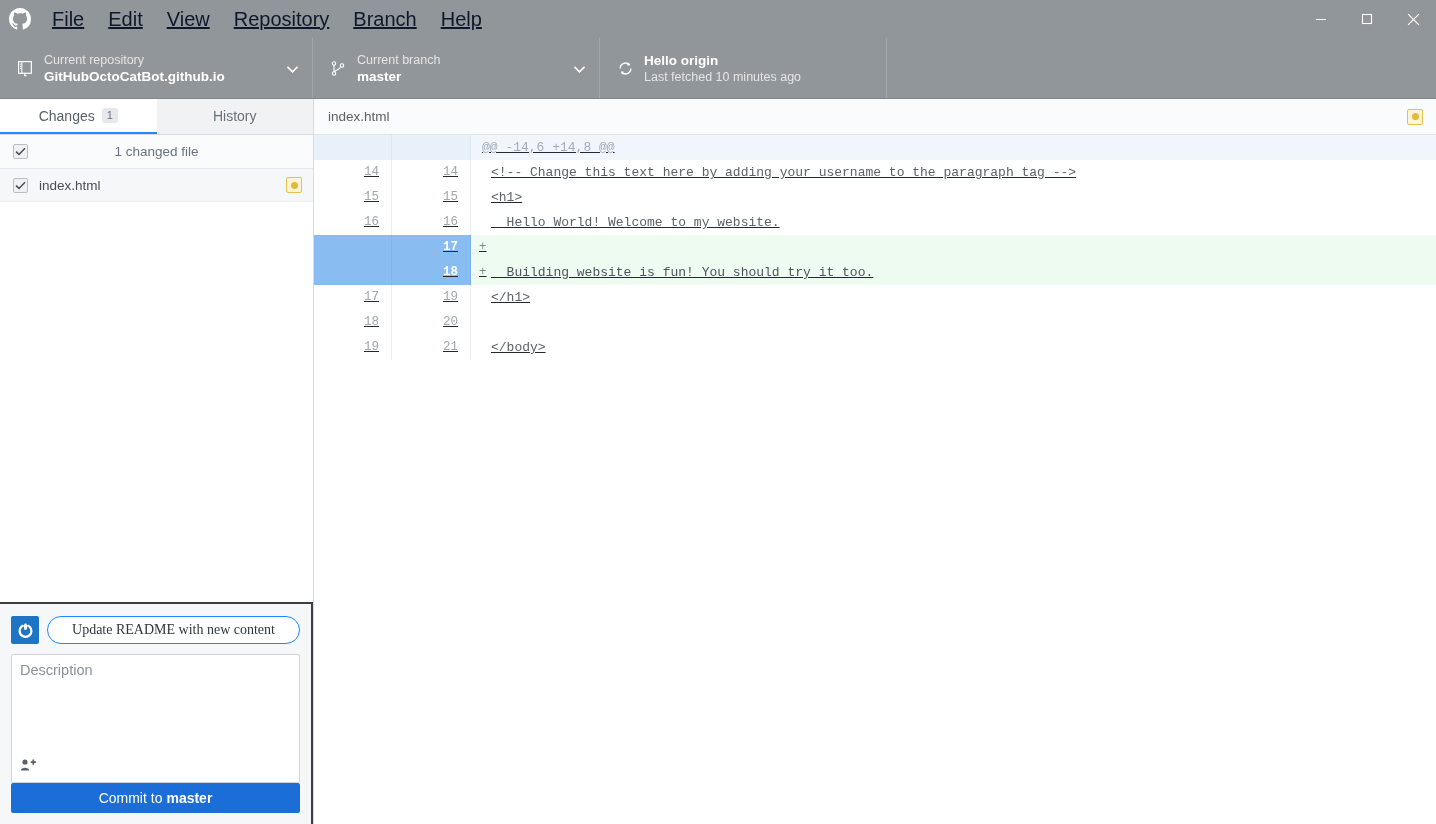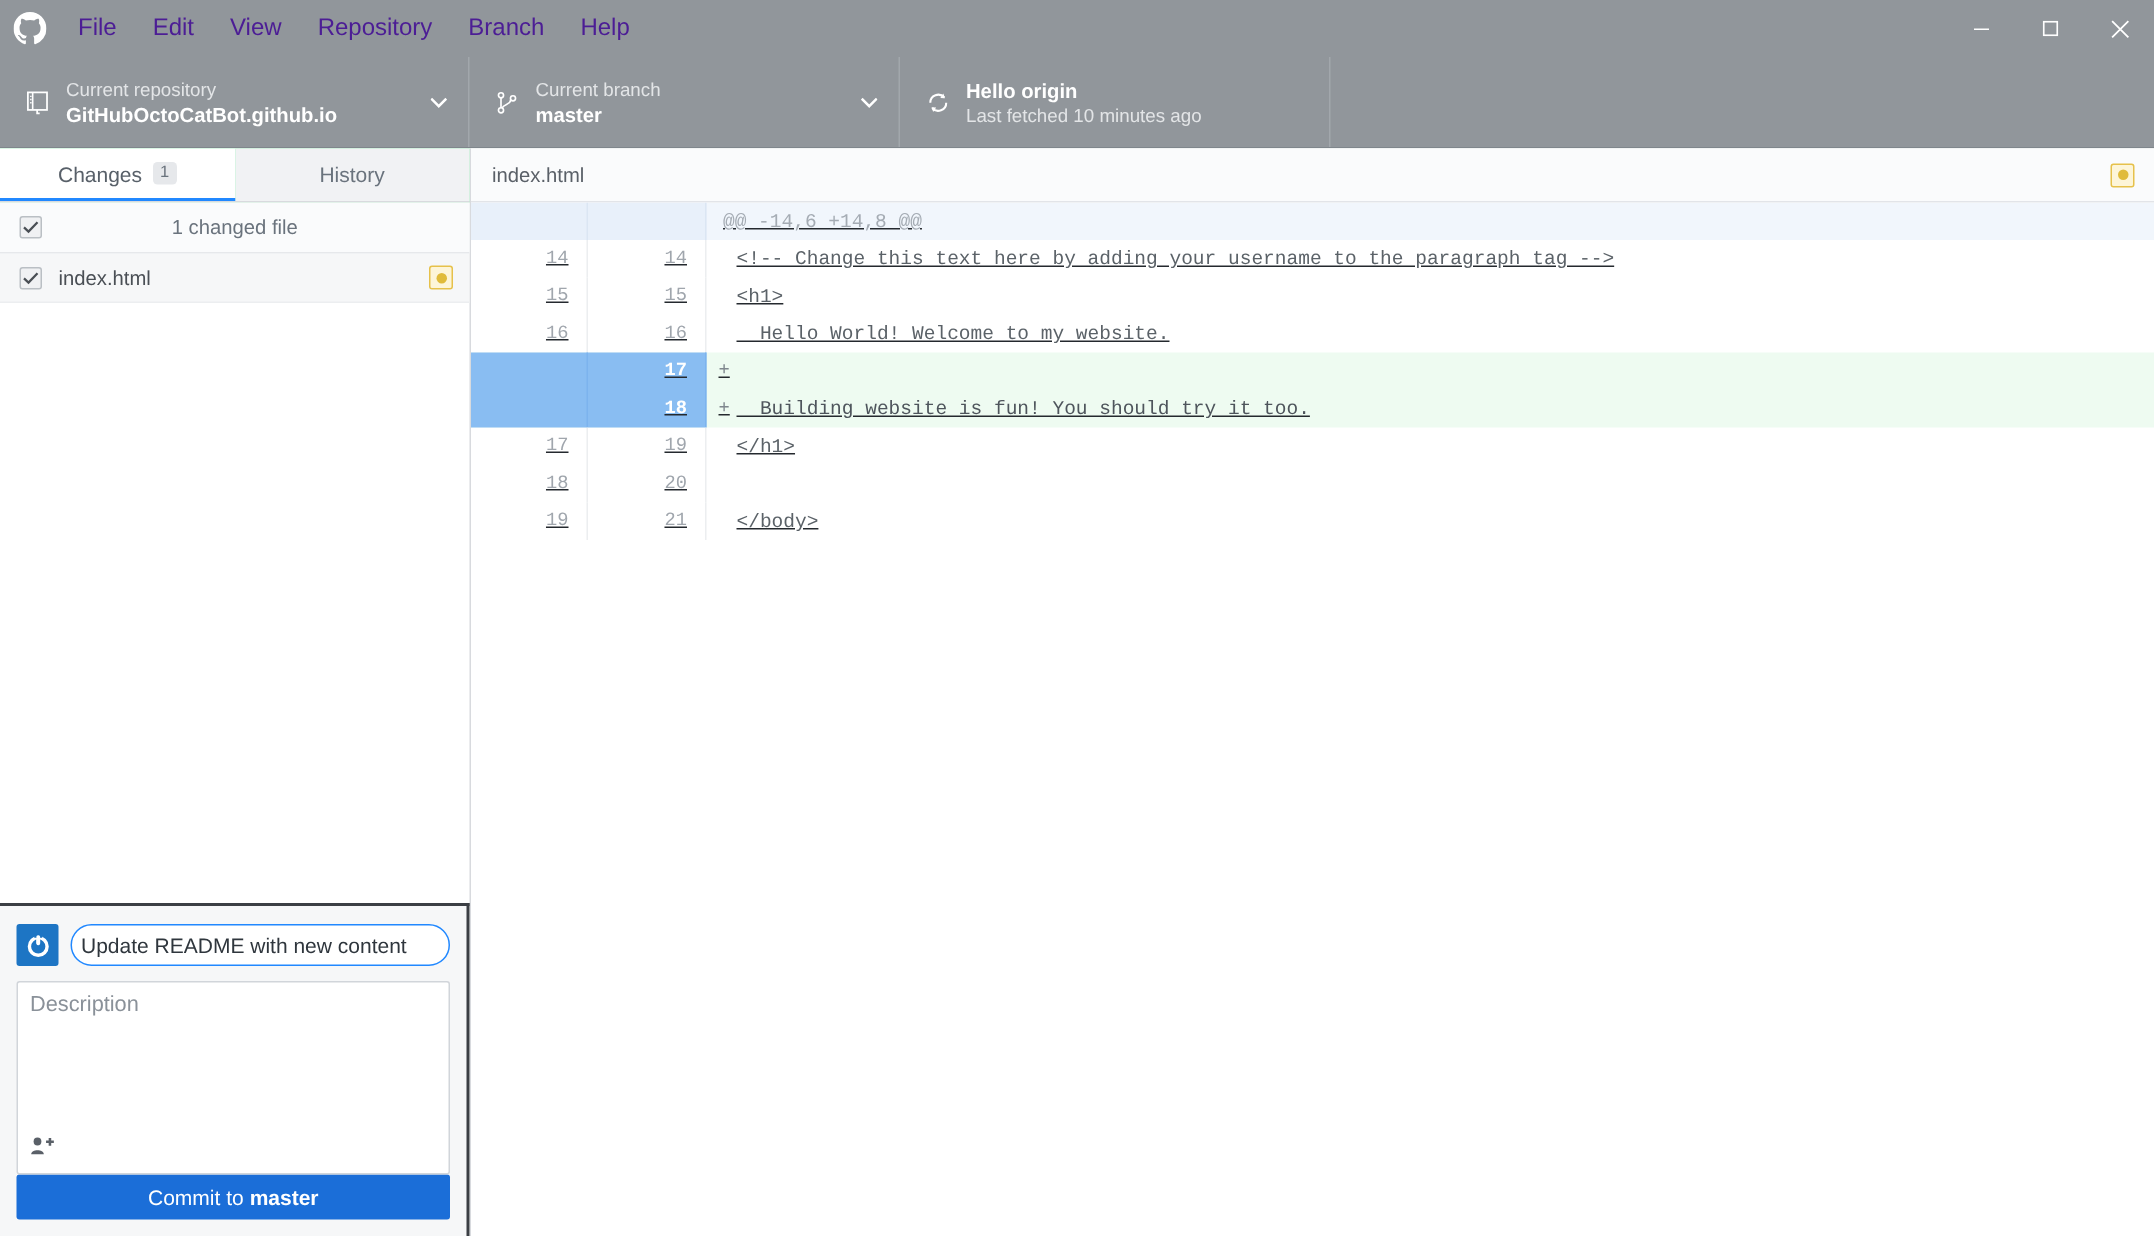--- a/index.html
+++ b/index.html
@@ -39,26 +39,27 @@
     align-items: center;
     justify-content: center;
   }
   .gh-logo svg { display:block; }
   .menu {
     display: flex;
     align-items: center;
     height: 38px;
   }
   .menu-item {
-    color: #4c1d95;
-    font-size: 16px;
+    color: #0f172a;
+    font-size: 20px;
     padding: 0 12px;
     line-height: 38px;
     white-space: nowrap;
     cursor: default;
+    text-decoration: underline;
   }
   .win-controls {
     position: absolute;
     right: 0;
     top: 0;
     height: 38px;
     display: flex;
   }
   .win-btn {
     width: 46px;
@@ -272,25 +273,26 @@
     align-items: center;
     justify-content: center;
   }
   .summary-input {
     flex: 1;
     height: 28px;
     box-sizing: border-box;
     border: 1px solid #2188ff;
     border-radius: 14px;
     background: #ffffff;
-    font-family: Liberation Sans, sans-serif;
+    font-family: Liberation Serif, serif;
     font-size: 14px;
     color: #2f363d;
     padding: 0 6px;
     outline: none;
+    text-align: center;
   }
   .desc-box {
     margin-top: 10px;
     height: 129px;
     box-sizing: border-box;
     background: #ffffff;
     border: 1px solid #d1d5da;
     border-radius: 2px;
     position: relative;
     padding: 7px 8px;

